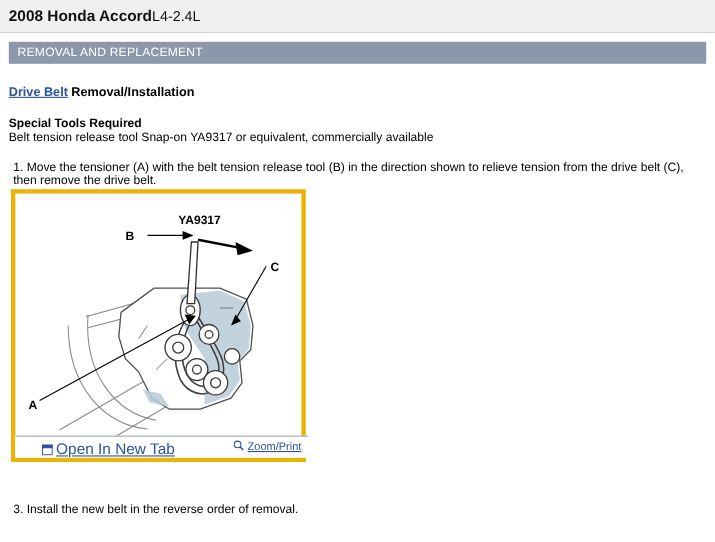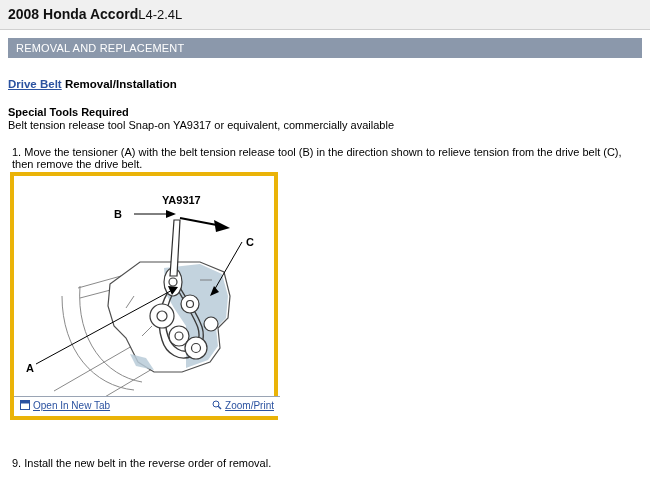--- a/index.html
+++ b/index.html
@@ -131,23 +131,23 @@
     left: 0;
     bottom: 0;
     width: 266px;
     height: 20px;
     border-top: 1px solid #9aa4b4;
     background: #ffffff;
     box-sizing: border-box;
   }
   .open-new-tab {
     position: absolute;
-    left: 6px;
+    left: 24px;
     top: 3px;
-    font-size: 10px;
+    font-size: 14px;
     color: #2b52a0;
     text-decoration: underline;
     cursor: pointer;
     white-space: nowrap;
   }
   .zoom-print {
     position: absolute;
     right: 6px;
     top: 3px;
     font-size: 10px;
@@ -277,15 +277,15 @@
         <span class="tb-icon">
           <svg width="10" height="10" viewBox="0 0 10 10" xmlns="http://www.w3.org/2000/svg">
             <circle cx="4" cy="4" r="3" fill="none" stroke="#2b52a0"></circle>
             <path d="M6.2 6.2 L 9 9" stroke="#2b52a0" stroke-width="1.4"></path>
           </svg>
         </span><span>Zoom/Print</span>
       </span>
     </div>
   </div>
 
-  <div class="step-2">9. Install the new belt in the reverse order of removal.</div>
+  <div class="step-2">3. Install the new belt in the reverse order of removal.</div>
 
 </div>
 
 </body></html>

